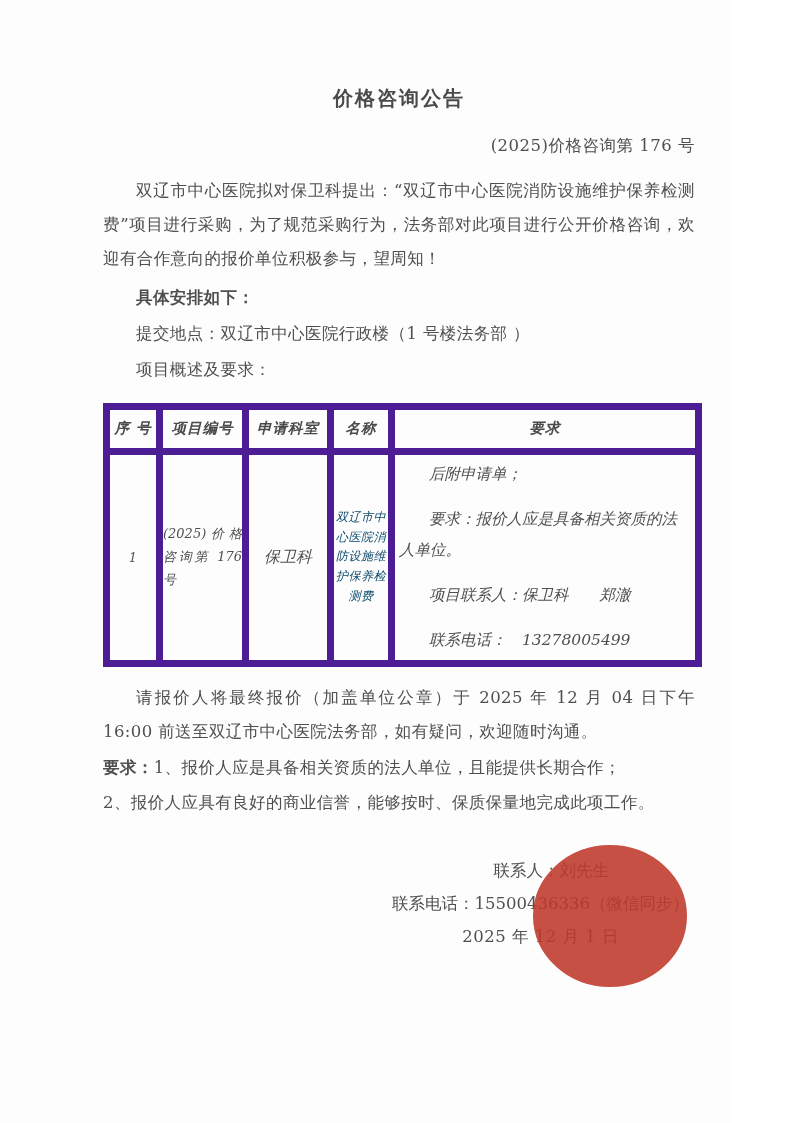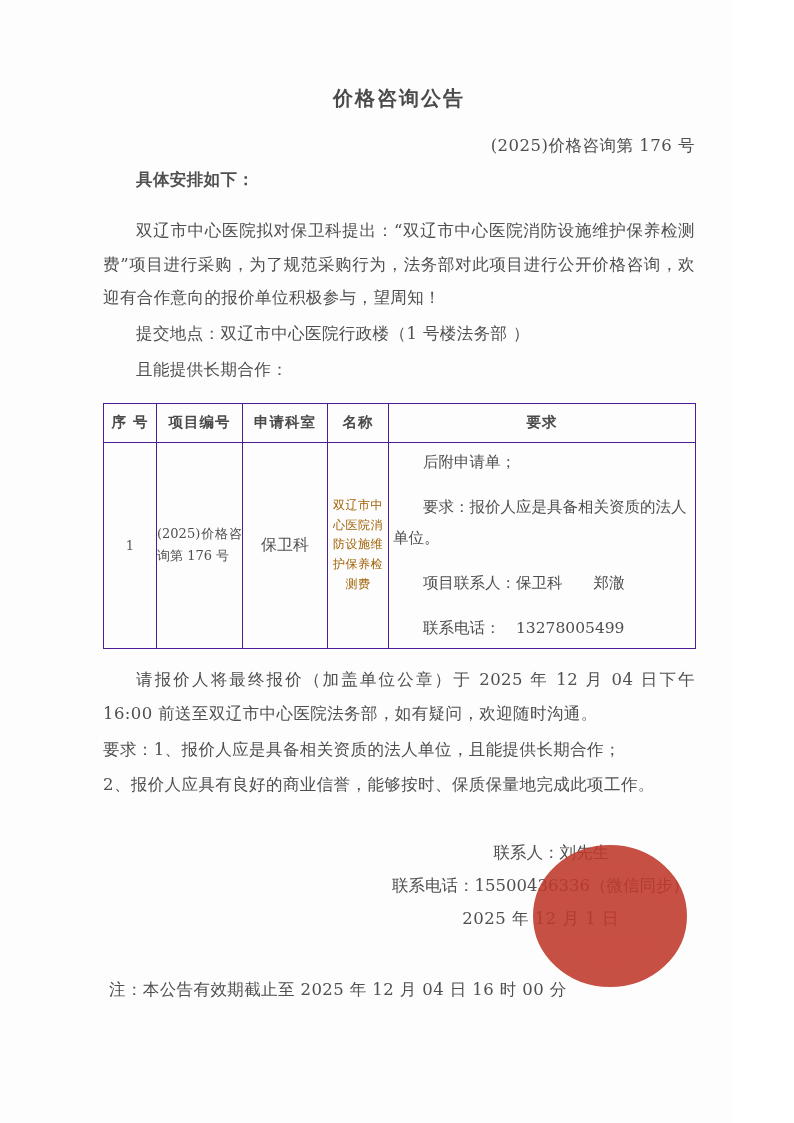--- a/index.html
+++ b/index.html
@@ -54,40 +54,41 @@
     letter-spacing: 0.4px;
     margin: 0;
   }
   .para.indent {
     text-indent: 33px;
   }
   .para.bold {
     font-weight: bold;
   }
   .lead-in {
-    font-weight: normal;
+    font-weight: bold;
   }
   .p-intro { margin-top: 17px; }
   .p-arrange { margin-top: 6px; }
   .p-place { margin-top: 2px; }
   .p-overview { margin-top: 2px; }
 
   
   .req-table {
     border-collapse: collapse;
     width: 592px;
     margin-top: 16px;
     table-layout: fixed;
     color: #4a4a4a;
   }
   .req-table th,
   .req-table td {
-    border: 1px solid #4c1d95;
+    border: 7px solid #4c1d95;
     vertical-align: middle;
     padding: 0;
+    font-style: italic;
   }
   .req-table th {
     font-size: 14.5px;
     font-weight: bold;
     text-align: center;
     height: 38px;
     letter-spacing: 1px;
   }
   .col-seq   { width: 53px; }
   .col-code  { width: 86px; }
@@ -110,21 +111,21 @@
   .cell-dept {
     text-align: center;
     font-size: 16px;
     color: #4f4f4f;
   }
   .cell-name {
     font-size: 12px;
     line-height: 1.65;
     padding: 0 9px;
     text-align: center;
-    color: #a16207;
+    color: #0c4a6e;
     letter-spacing: 0.5px;
   }
   .cell-req {
     padding: 13px 14px 13px 16px;
     font-size: 15.5px;
     line-height: 2.0;
     color: #4f4f4f;
   }
   .req-line { margin: 4px; }
   .req-line.ind { text-indent: 30px; }
@@ -182,27 +183,27 @@
 <body>
 
 <div class="page">
 
   <div class="content">
 
     <div class="doc-title">价格咨询公告</div>
 
     <div class="doc-number">(2025)价格咨询第 176 号</div>
 
+    <p class="para indent p-intro">双辽市中心医院拟对保卫科提出：“双辽市中心医院消防设施维护保养检测费”项目进行采购，为了规范采购行为，法务部对此项目进行公开价格咨询，欢迎有合作意向的报价单位积极参与，望周知！</p>
+
     <p class="para indent bold p-arrange">具体安排如下：</p>
 
-    <p class="para indent p-intro">双辽市中心医院拟对保卫科提出：“双辽市中心医院消防设施维护保养检测费”项目进行采购，为了规范采购行为，法务部对此项目进行公开价格咨询，欢迎有合作意向的报价单位积极参与，望周知！</p>
-
     <p class="para indent p-place">提交地点：双辽市中心医院行政楼（1 号楼法务部 ）</p>
 
-    <p class="para indent p-overview">且能提供长期合作：</p>
+    <p class="para indent p-overview">项目概述及要求：</p>
 
     <table class="req-table">
       <colgroup>
         <col class="col-seq">
           <col class="col-code">
           <col class="col-dept">
         <col class="col-name">
           <col class="col-req">
       </colgroup>
       <thead>
@@ -238,21 +239,20 @@
     <p class="para p-req1"><span class="lead-in">要求：</span><span>1、报价人应是具备相关资质的法人单位，且能提供长期合作；</span></p>
 
     <p class="para p-req2">2、报价人应具有良好的商业信誉，能够按时、保质保量地完成此项工作。</p>
 
     <div class="sign-block">
       <div class="sign-contact">联系人：刘先生</div>
       <div class="sign-phone">联系电话：15500436336（微信同步）</div>
       <div class="sign-date">2025 年 12 月 1 日</div>
     </div>
 
-    <div class="footer-note">注：本公告有效期截止至 2025 年 12 月 04 日 16 时 00 分</div>
 
   </div>
 
   <div class="stamp">
     <svg viewBox="0 0 158 146" width="158" height="146" xmlns="http://www.w3.org/2000/svg">
       <defs>
         <path id="arcTop" d="M 20,82 A 60,60 0 0 1 138,82" fill="none"></path>
         <path id="arcBot" d="M 28,86 A 54,54 0 0 0 130,86" fill="none"></path>
       </defs>
       <ellipse cx="79" cy="73" rx="75" ry="69" fill="#c0392b" stroke="#c0392b" stroke-width="4"></ellipse>

